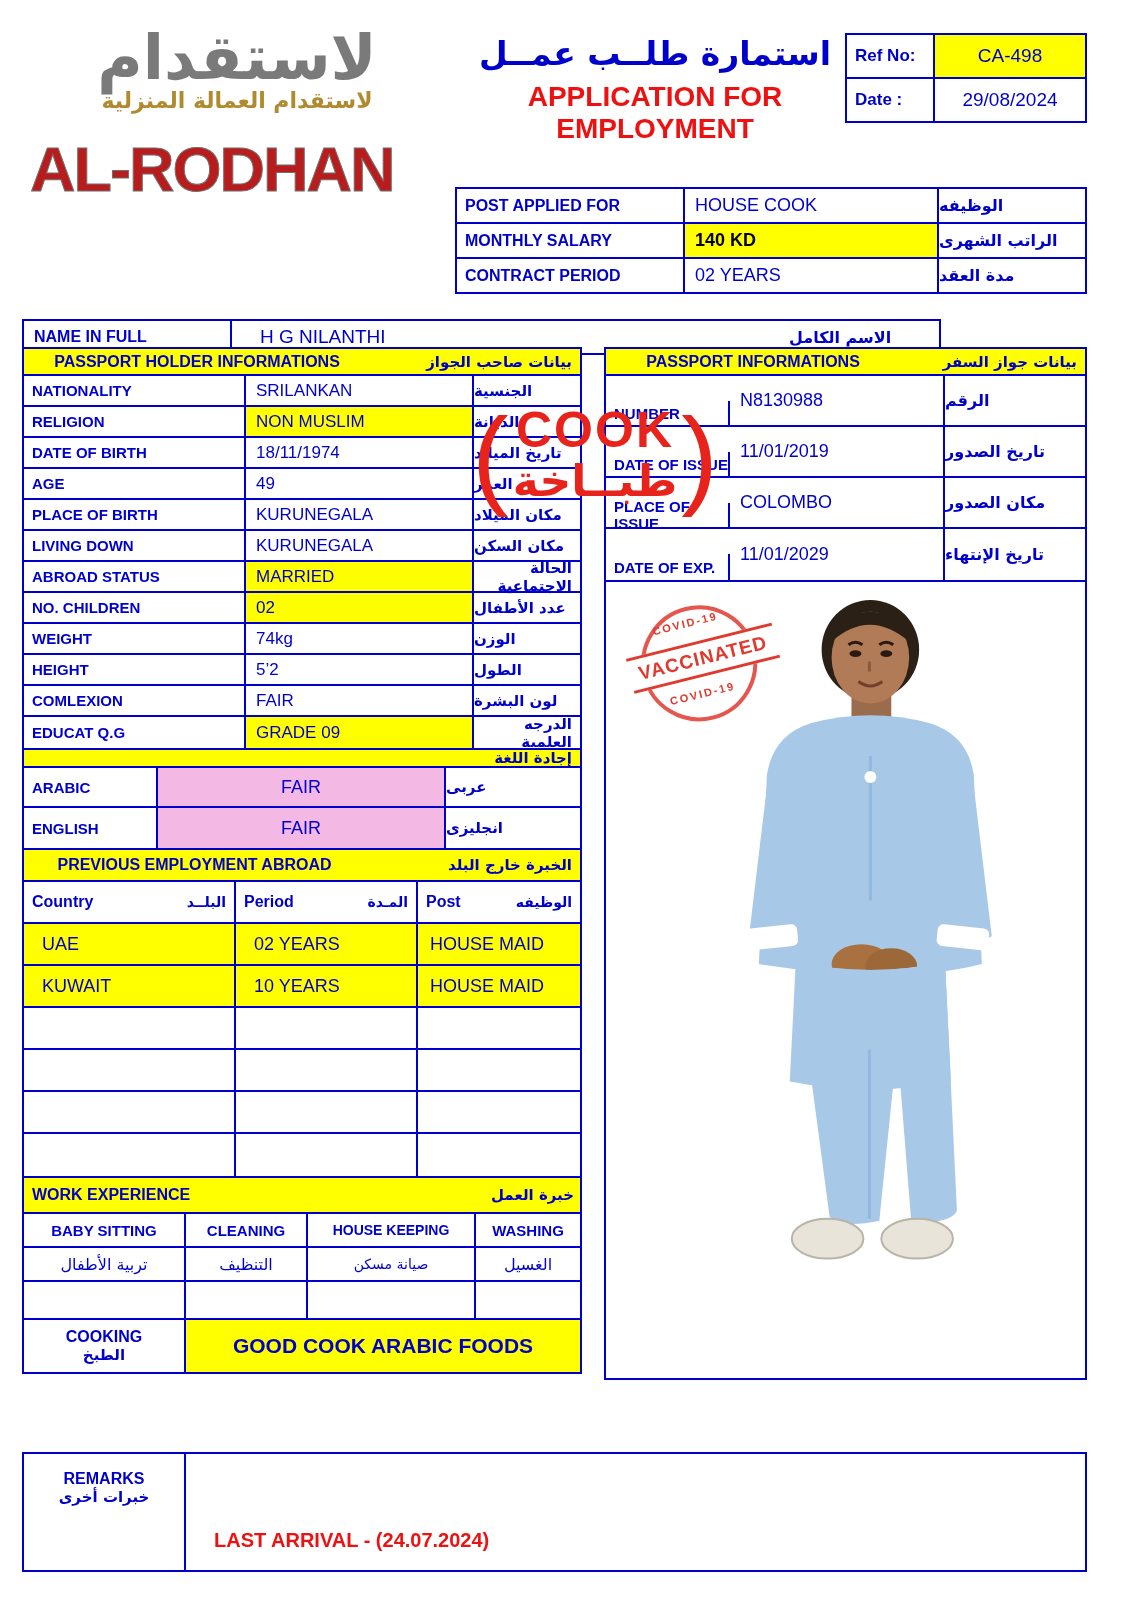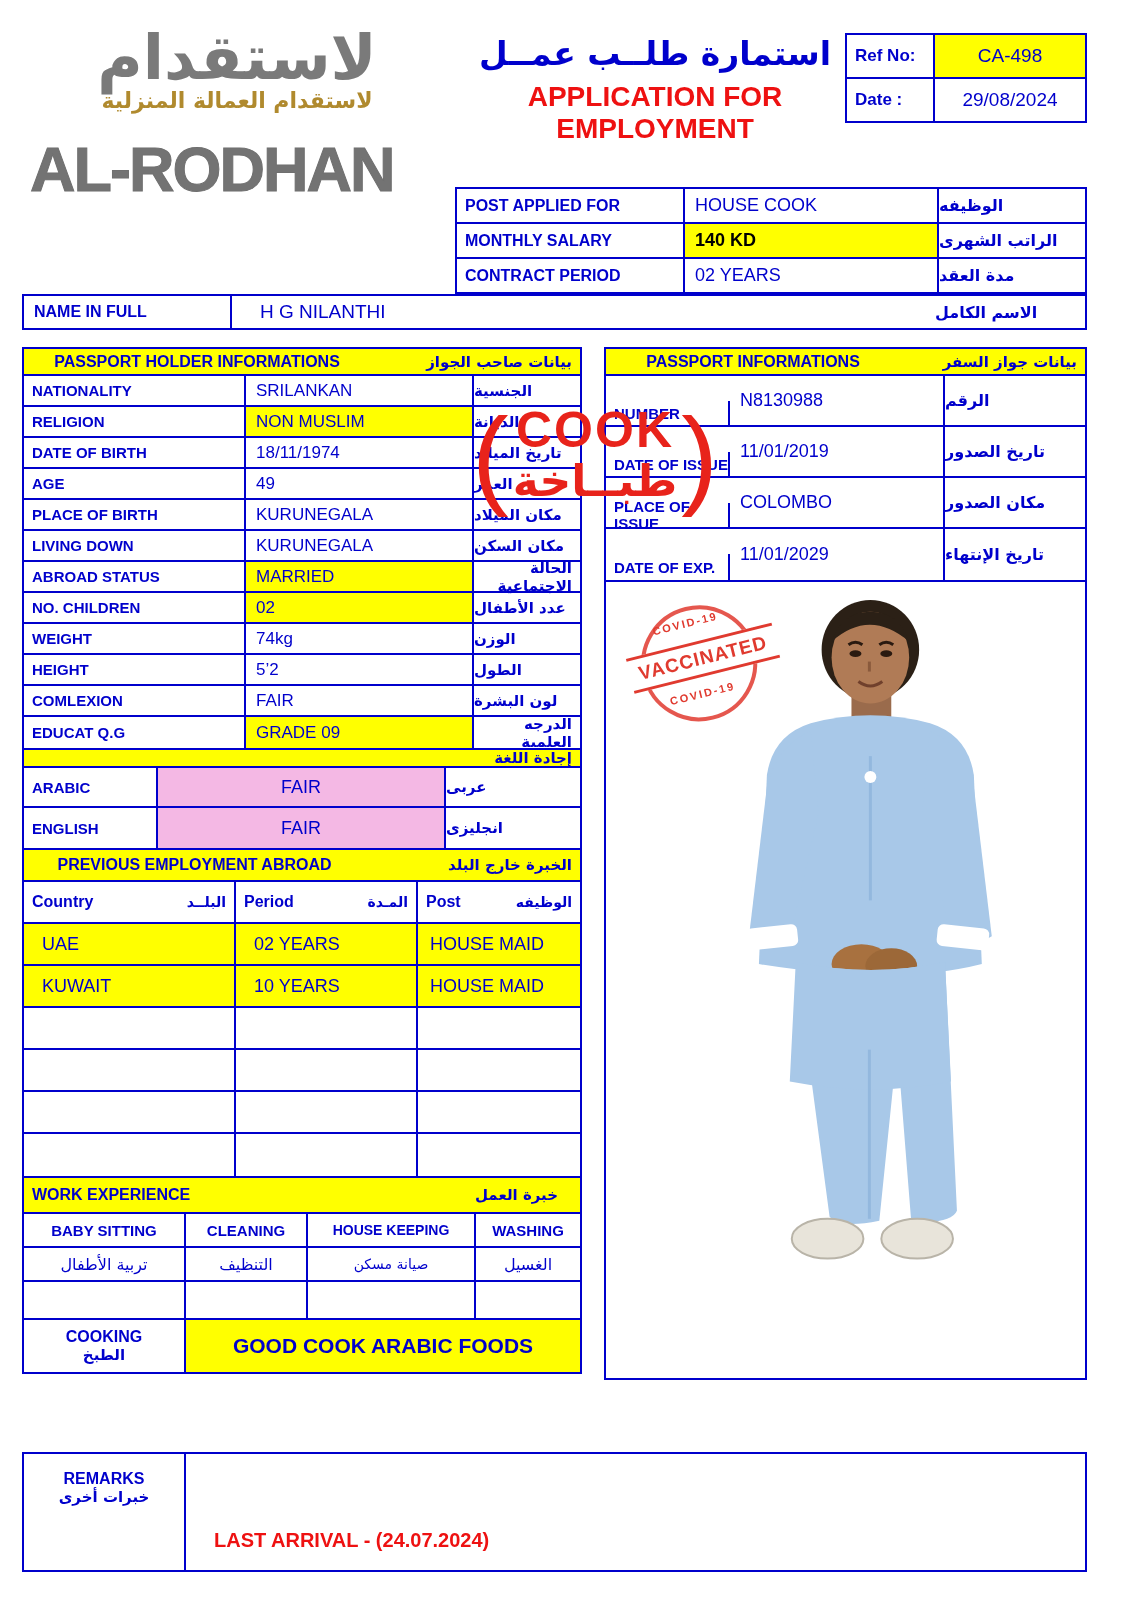--- a/index.html
+++ b/index.html
@@ -45,21 +45,21 @@
     font-size: 22px;
     font-weight: bold;
     color: #b08a2e;
     text-align: center;
     direction: rtl;
     margin-top: -4px;
   }
   .logo-main {
     font-size: 63px;
     font-weight: bold;
-    color: #737373;
+    color: #b91c1c;
     text-align: left;
     letter-spacing: -2px;
     margin-top: 20px;
     margin-left: 8px;
     -webkit-text-stroke: 1px #6f6f6f;
   }
   .logo-sub {
     font-size: 25px;
     font-weight: bold;
     color: #9a9a9a;
@@ -170,22 +170,22 @@
     align-items: center;
     justify-content: flex-end;
     padding-right: 10px;
     box-sizing: border-box;
   }
 
   
   .name-row {
     position: absolute;
     left: 22px;
-    top: 294px;
-    width: 1065px;
+    top: 319px;
+    width: 919px;
     height: 36px;
     border: 2px solid #0000cc;
     box-sizing: border-box;
     display: flex;
   }
   .name-row .n-lbl {
     width: 208px;
     border-right: 2px solid #0000cc;
     font-size: 16px;
     font-weight: bold;
@@ -445,21 +445,21 @@
     font-weight: bold;
     padding-left: 8px;
   }
   .work-head .ar {
     width: 185px;
     font-family: "DejaVu Sans", sans-serif;
     direction: rtl;
     font-size: 15px;
     font-weight: bold;
     text-align: right;
-    padding-right: 22px;
+    padding-right: 6px;
     box-sizing: border-box;
   }
   .work-table {
     border: 2px solid #0000cc;
     border-top: none;
     box-sizing: border-box;
   }
   .work-row {
     display: flex;
     box-sizing: border-box;

